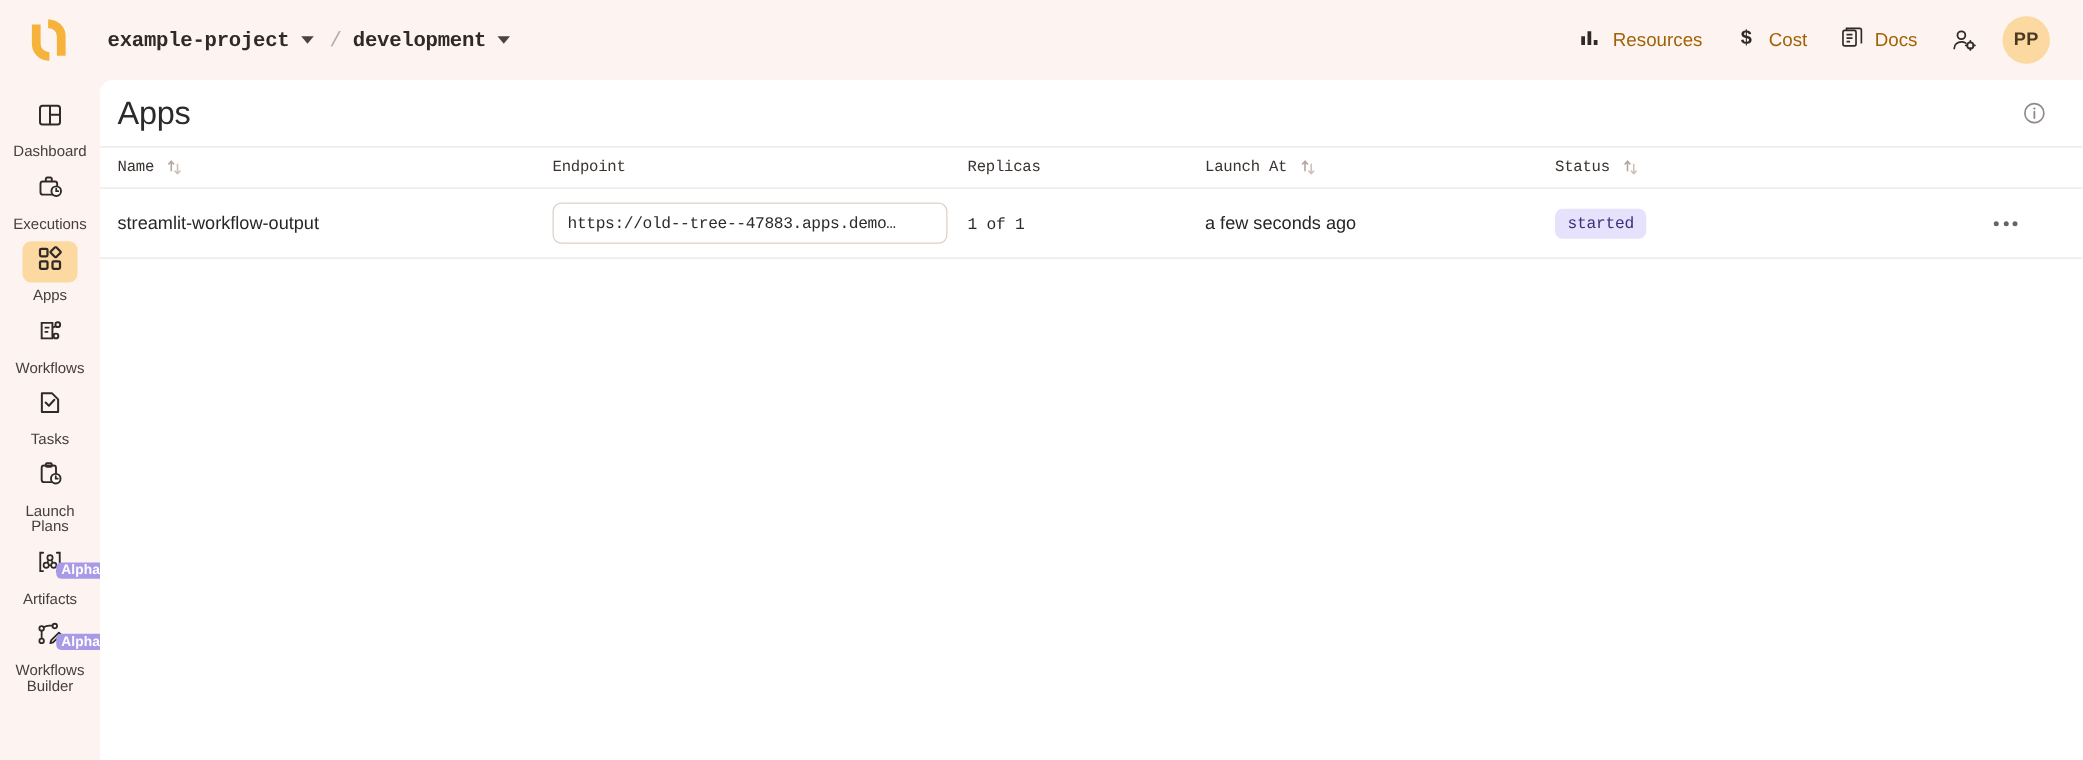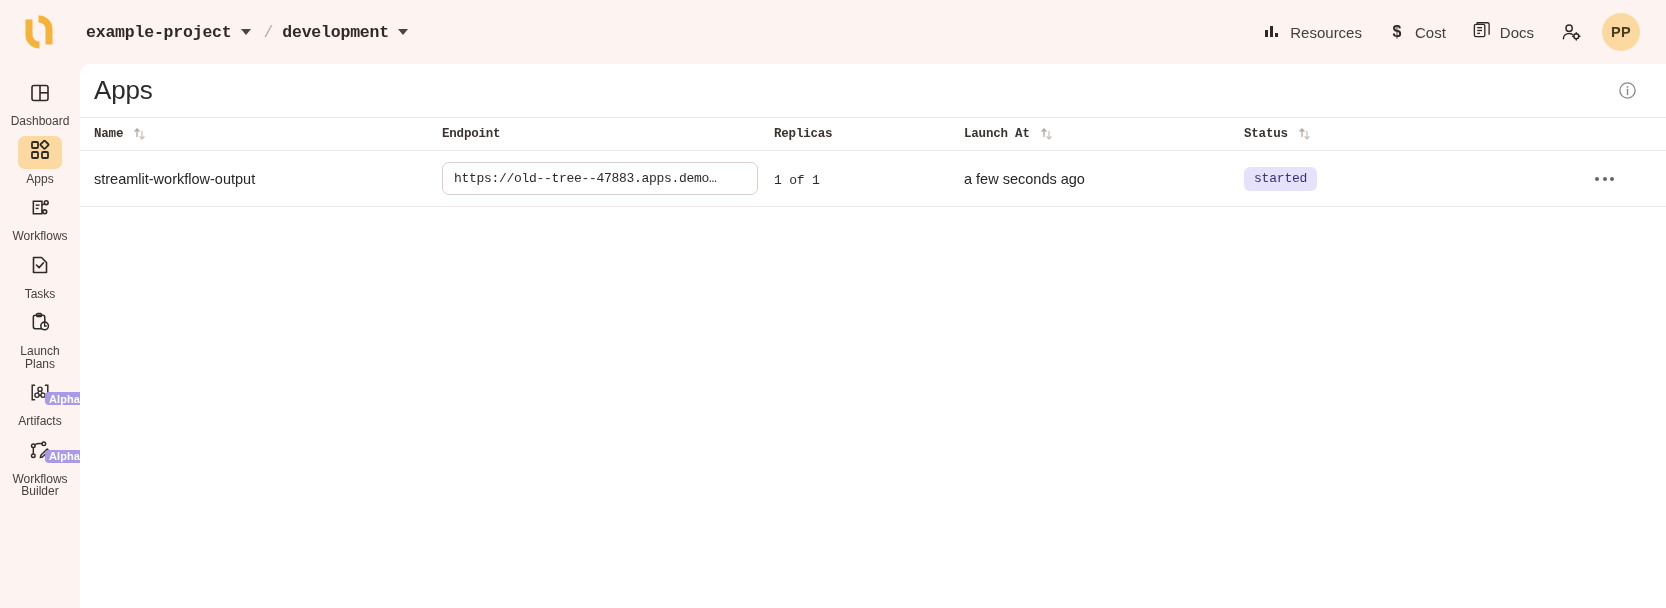--- a/index.html
+++ b/index.html
@@ -73,21 +73,21 @@
     align-items: center;
     gap: 0px;
   }
   .nav-item {
     display: flex;
     align-items: center;
     gap: 9px;
     padding: 8px 13px;
     border-radius: 6px;
     cursor: pointer;
-    color: #404040;
+    color: #a16207;
     font-size: 15px;
     white-space: nowrap;
   }
   .icon-btn {
     display: flex;
     align-items: center;
     justify-content: center;
     padding: 8px;
     border-radius: 6px;
     cursor: pointer;
@@ -220,21 +220,20 @@
   .c-actions  { flex: 1; display: flex; justify-content: flex-end; padding-right: 20px; }
 
   .th {
     display: flex;
     align-items: center;
     gap: 10px;
     font-family: "Liberation Mono", monospace;
     font-size: 12.5px;
     color: #3a3330;
     letter-spacing: -0.2px;
-    font-weight: bold;
   }
   .sort-icon { cursor: pointer; display: flex; align-items: center; }
 
   .cell-name {
     font-size: 14.5px;
     color: #262626;
     white-space: nowrap;
     overflow: hidden;
     text-overflow: ellipsis;
   }
@@ -380,20 +379,33 @@
             <svg width="20" height="20" viewBox="0 0 20 20">
               <rect x="2" y="2.5" width="16" height="15" rx="2" fill="none" stroke="#2f2a28" stroke-width="1.6"></rect>
               <line x1="10" y1="2.5" x2="10" y2="17.5" stroke="#2f2a28" stroke-width="1.6"></line>
               <line x1="10" y1="9.8" x2="18" y2="9.8" stroke="#2f2a28" stroke-width="1.6"></line>
             </svg>
           </span>
         </div>
         <div class="side-label">Dashboard</div>
       </div>
 
+      <div class="side-item" style="order:2">
+        <div class="side-icon" style="background: transparent;">
+          <span>
+            <svg width="21" height="21" viewBox="0 0 22 22">
+              <rect x="2.5" y="6.5" width="14" height="11" rx="2" fill="none" stroke="#2f2a28" stroke-width="1.6"></rect>
+              <path d="M7 6.5 V4.5 a1.3 1.3 0 0 1 1.3 -1.3 h2.4 A1.3 1.3 0 0 1 12 4.5 V6.5" fill="none" stroke="#2f2a28" stroke-width="1.6"></path>
+              <circle cx="15.7" cy="14.6" r="4" fill="#ffffff" stroke="#2f2a28" stroke-width="1.6"></circle>
+              <path d="M15.7 12.4 v2.2 h1.7" fill="none" stroke="#2f2a28" stroke-width="1.5" stroke-linecap="round"></path>
+            </svg>
+          </span>
+        </div>
+        <div class="side-label">Executions</div>
+      </div>
 
       <div class="side-item active" style="order:3">
         <div class="side-icon" style="background: rgb(252, 217, 160);">
           <span>
             <svg width="20" height="20" viewBox="0 0 20 20">
               <rect x="2" y="2" width="6" height="6" rx="1" fill="none" stroke="#2f2a28" stroke-width="1.8"></rect>
               <rect x="2" y="12" width="6" height="6" rx="1" fill="none" stroke="#2f2a28" stroke-width="1.8"></rect>
               <rect x="12" y="12" width="6" height="6" rx="1" fill="none" stroke="#2f2a28" stroke-width="1.8"></rect>
               <rect x="11.4" y="1.6" width="6.2" height="6.2" rx="1" fill="none" stroke="#2f2a28" stroke-width="1.8" transform="rotate(45 14.5 4.7)"></rect>
             </svg>

